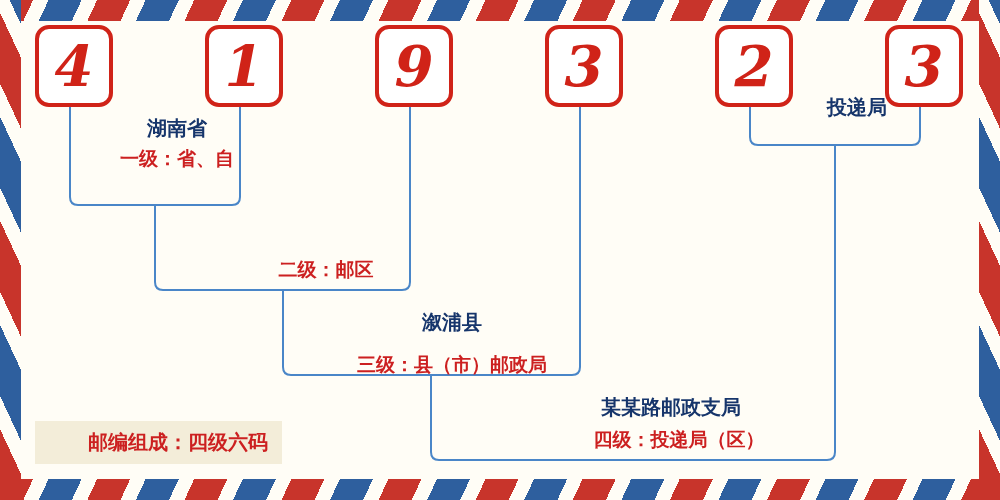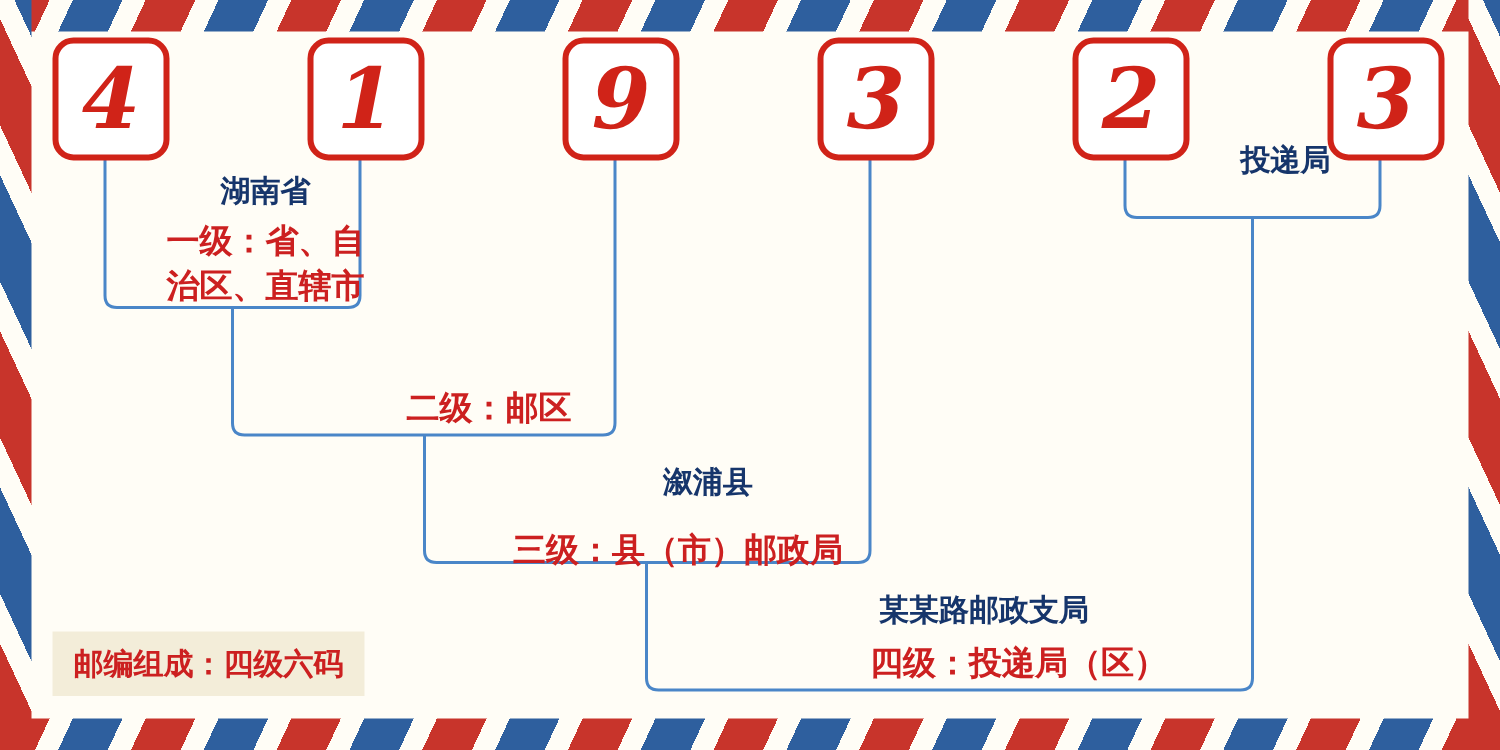--- a/index.html
+++ b/index.html
@@ -52,29 +52,29 @@
   
   svg.connectors { position: absolute; left: 0; top: 0; z-index: 2; }
   svg.connectors path { fill: none; stroke: #4a86c8; stroke-width: 2; }
 
   
   .label {
     position: absolute; z-index: 4;
     text-align: center; line-height: 1.35; margin-left: 22px;
   }
   .navy { color: #16356b; font-weight: bold; font-size: 20px; }
-  .red  { color: #cc2020; font-weight: bold; font-size: 22px; }
+  .red  { color: #cc2020; font-weight: bold; font-size: 19px; }
 
   .footer-badge {
     position: absolute; left: 35px; top: 421px;
     background: #f3edd9;
     padding: 8px 14px;
     z-index: 4;
   }
-  .footer-badge span { font-size: 20px; }
+  .footer-badge span { font-size: 20px; margin-left: 39px; }
 </style>
 </head>
 <body>
 
 <div class="strip strip-h strip-top"></div>
 <div class="strip strip-h strip-bottom"></div>
 <div class="strip strip-v strip-left"></div>
 <div class="strip strip-v strip-right"></div>
 
 <svg class="connectors" width="1000" height="500">
@@ -100,28 +100,27 @@
 <div class="digit-box" style="left:715px">
   <span class="digit">2</span>
 </div>
 <div class="digit-box" style="left:885px">
   <span class="digit">3</span>
 </div>
 
 <div class="label navy" style="left:70px; top:115px; width:170px">湖南省</div>
 <div class="label red" style="left:55px; top:146px; width:200px">
   <div>一级：省、自</div>
-  <div>治区、直辖市</div>
 </div>
 
 <div class="label red" style="left:224px; top:257px; width:160px">二级：邮区</div>
 
-<div class="label navy" style="left:375px; top:309px; width:150px">溆浦县</div>
+<div class="label navy" style="left:355px; top:309px; width:150px">溆浦县</div>
 <div class="label red" style="left:280px; top:352px; width:300px">三级：县（市）邮政局</div>
 
 <div class="label navy" style="left:765px; top:94px; width:140px">投递局</div>
 
-<div class="label navy" style="left:534px; top:394px; width:200px">某某路邮政支局</div>
+<div class="label navy" style="left:549px; top:394px; width:200px">某某路邮政支局</div>
 <div class="label red" style="left:557px; top:427px; width:200px">四级：投递局（区）</div>
 
 <div class="footer-badge">
   <span class="red">邮编组成：四级六码</span>
 </div>
 
 </body></html>

